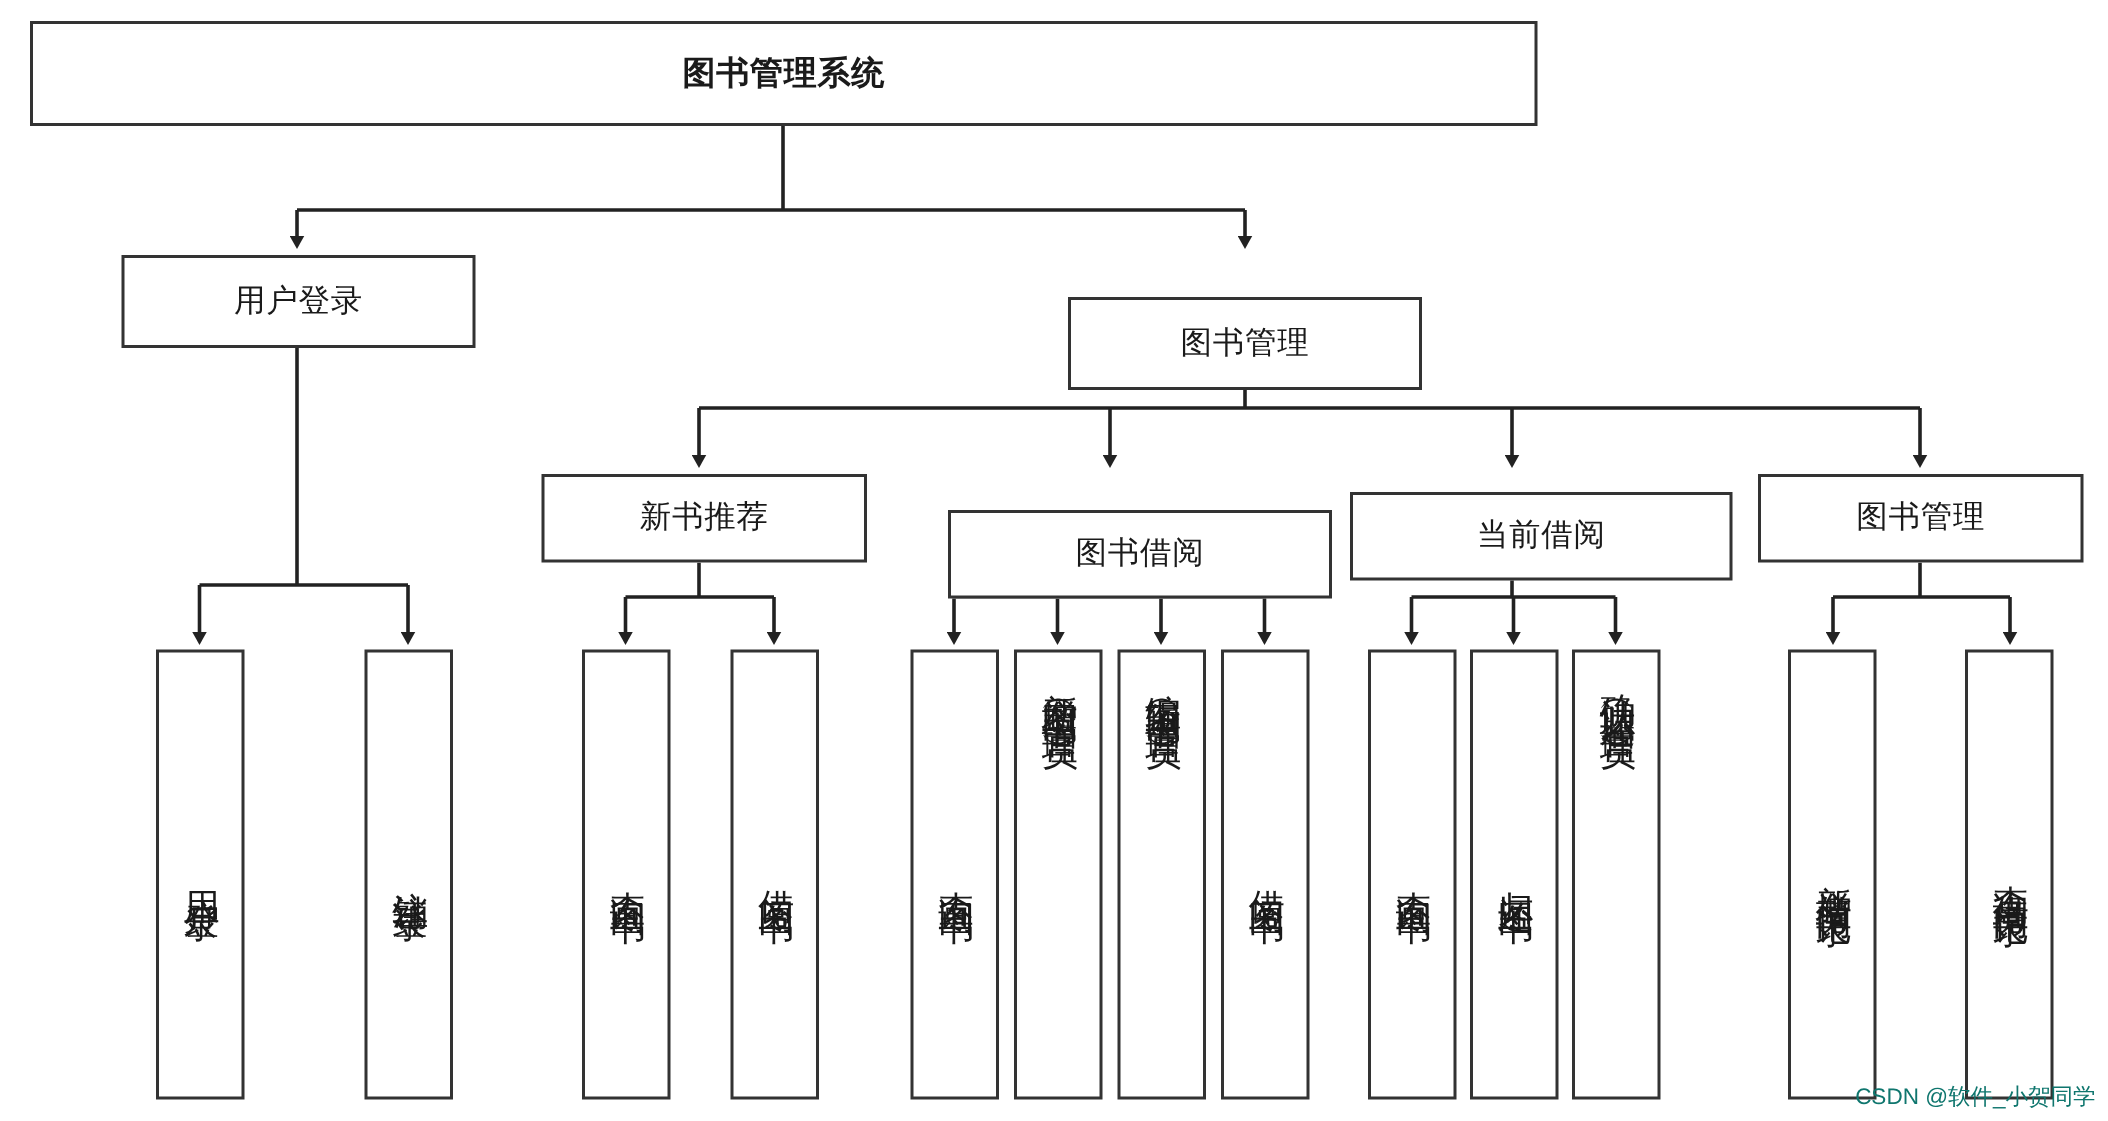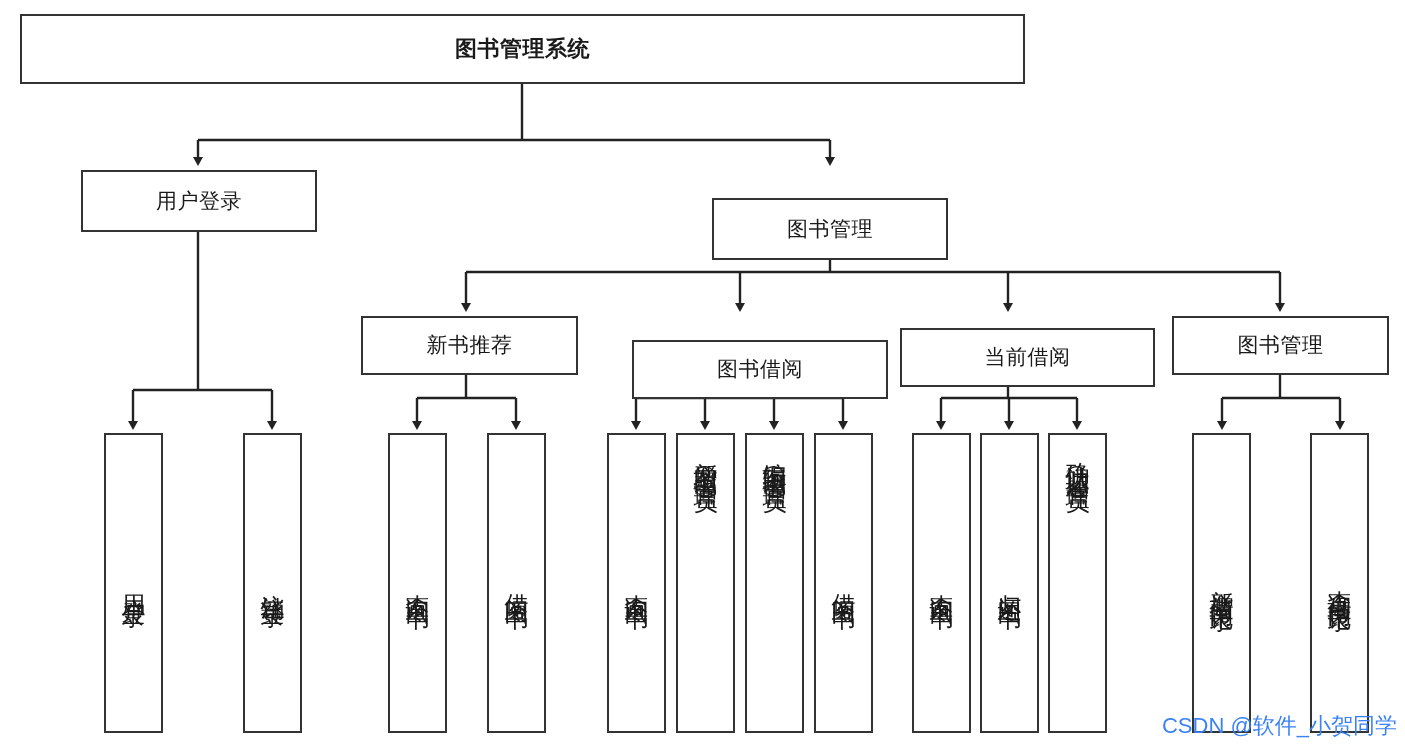--- a/index.html
+++ b/index.html
@@ -68,22 +68,22 @@
     white-space: nowrap;
   }
   .node.v.mid {
     align-items: center;
     padding-top: 0;
   }
   #watermark {
     position: absolute;
     right: 8px;
     bottom: 6px;
-    font-size: 22px;
-    color: #3b82f6;
+    font-size: 15px;
+    color: #0f766e;
     z-index: 5;
     white-space: nowrap;
     font-family: "Liberation Sans", "DejaVu Sans", sans-serif;
     margin-top: 41px;
   }
 </style>
 </head>
 <body>
 
 <div id="canvas">

